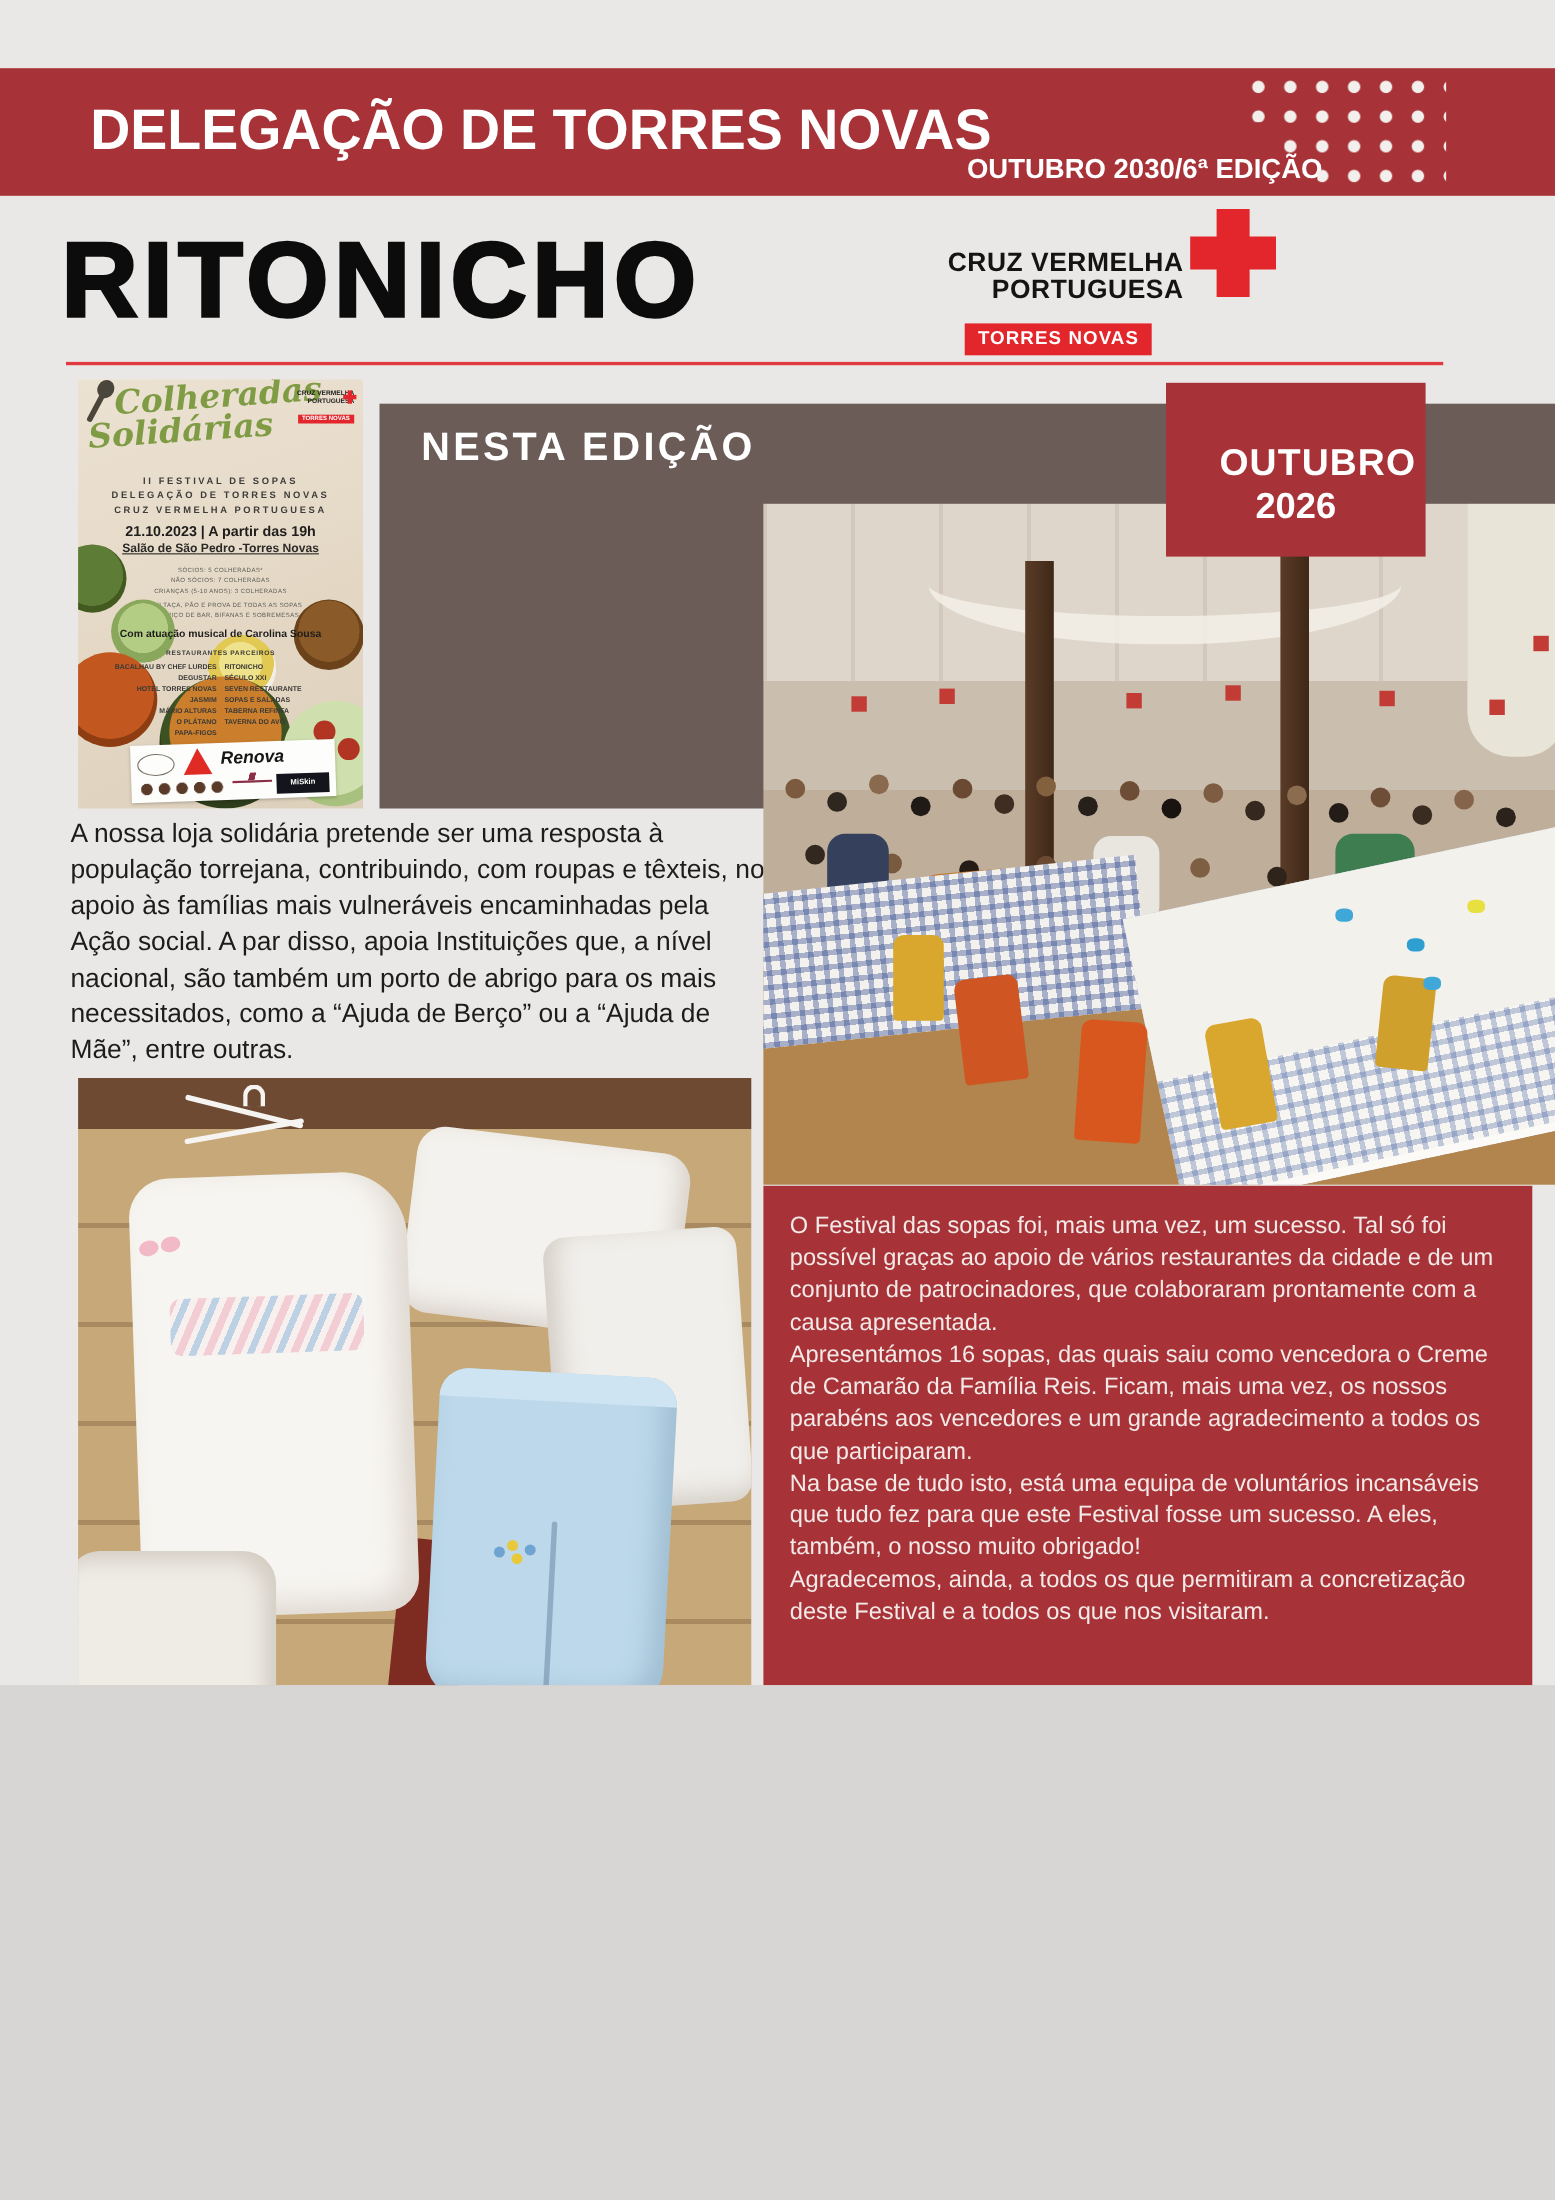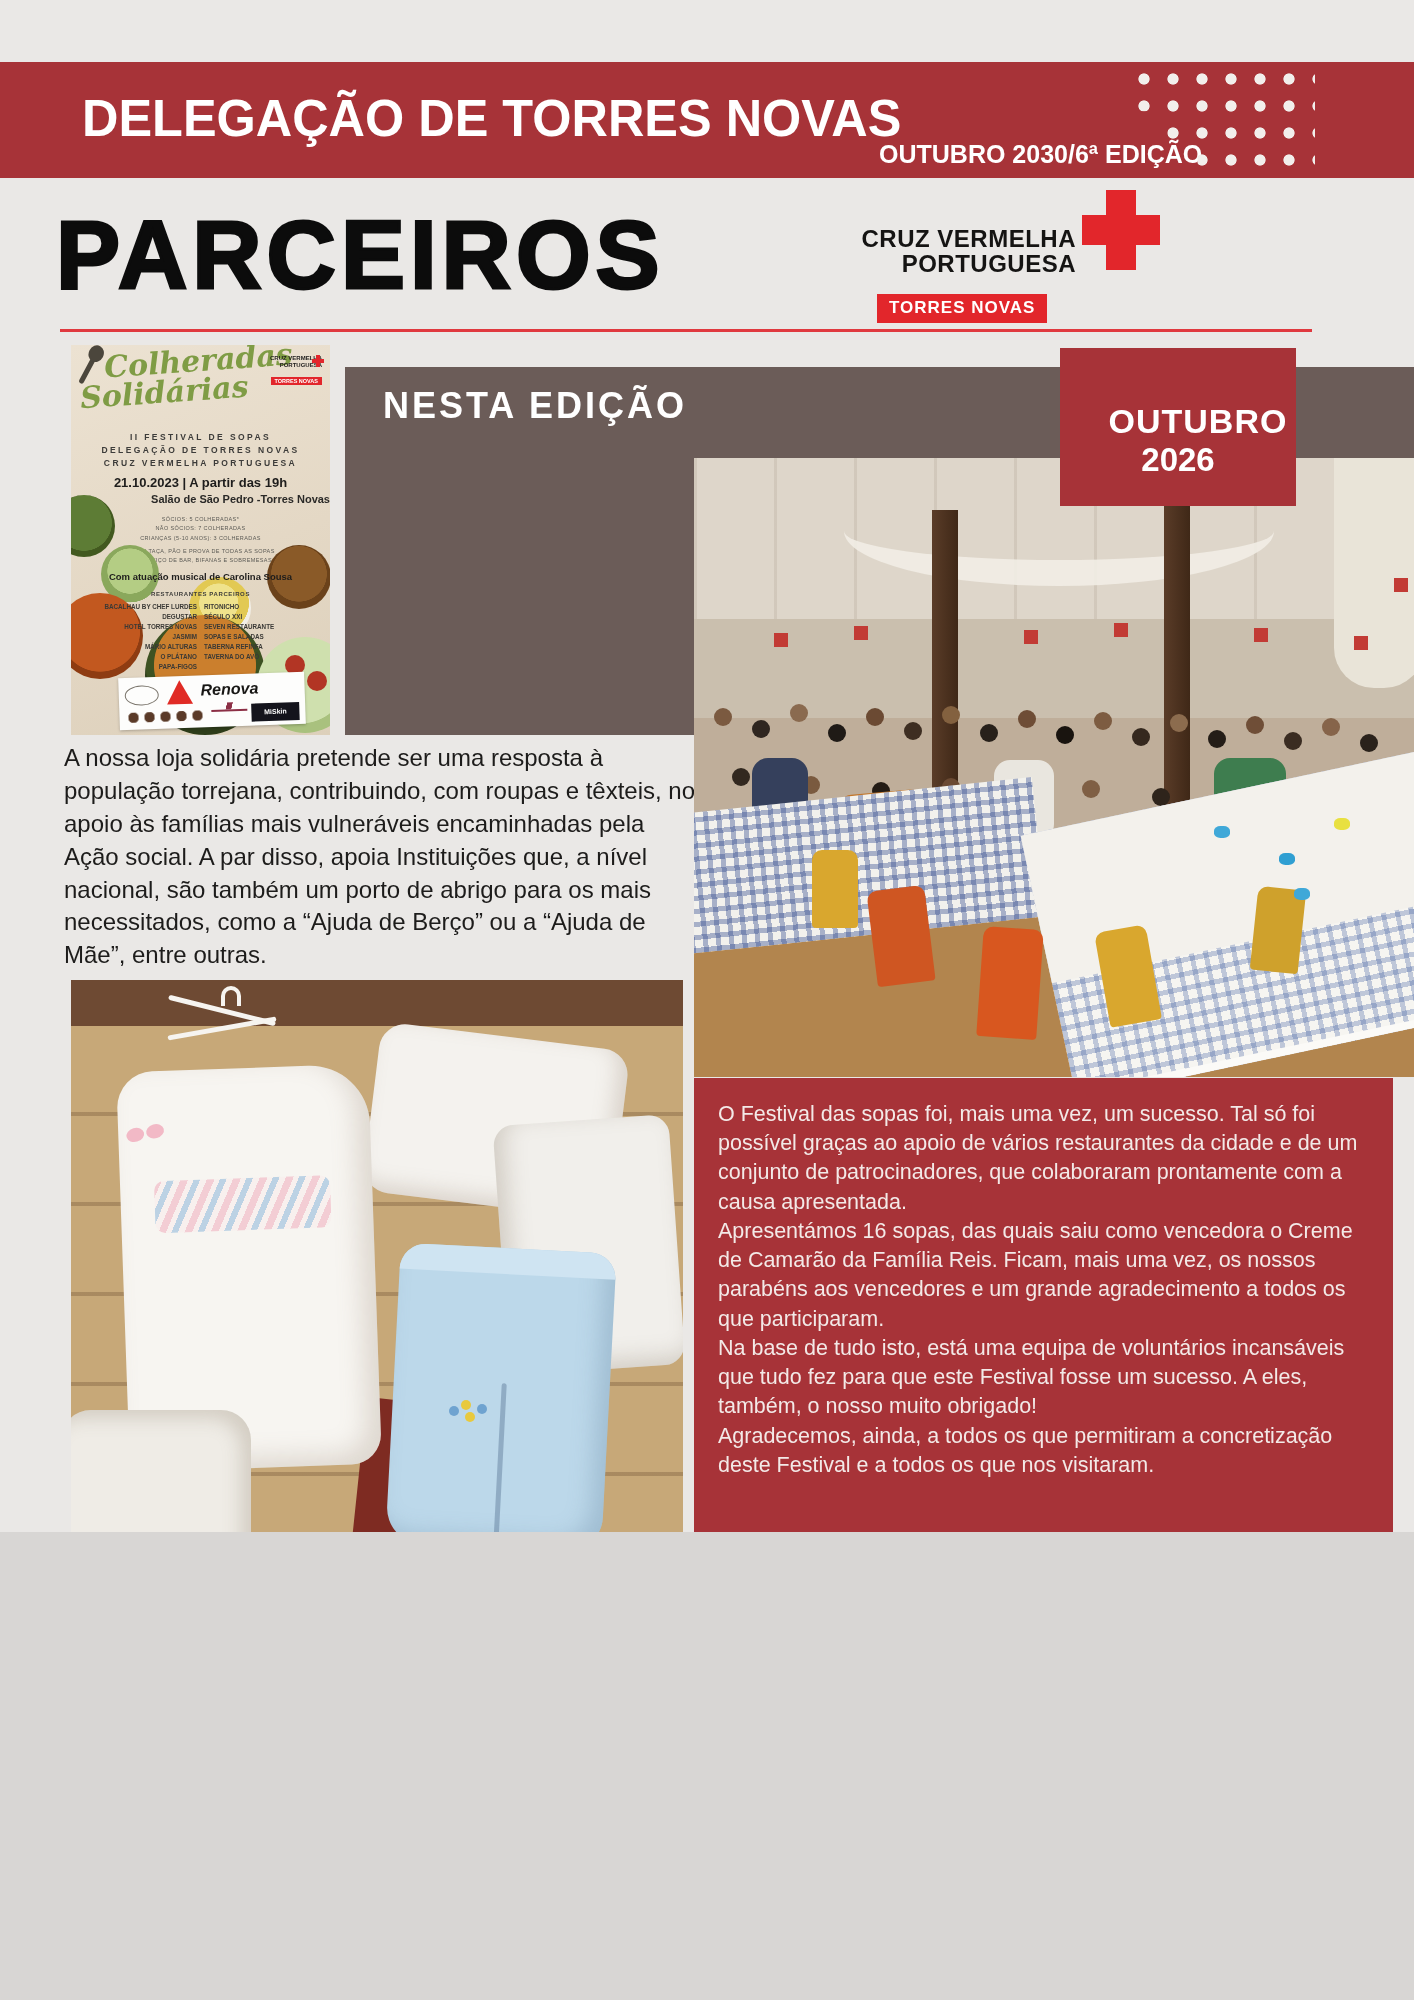--- a/index.html
+++ b/index.html
@@ -39,21 +39,21 @@
   .poster-script .l2 { margin-left:-26px; }
   .poster-minilogo { position:absolute; right:8px; top:10px; width:66px; text-align:right; }
   .poster-minilogo .t { font-size:6px; font-weight:800; color:#1c1b1a; line-height:1.15; }
   .poster-minilogo .c { position:absolute; right:-2px; top:0px; width:12px; height:12px; background:
      linear-gradient(#e2262b,#e2262b) 50% 0/4px 12px no-repeat,
      linear-gradient(#e2262b,#e2262b) 0 50%/12px 4px no-repeat; }
   .poster-minilogo .b { display:inline-block; margin-top:4px; background:#e2262b; color:#fff; font-size:5.5px; font-weight:800; padding:1px 4px; }
   .poster-sub { position:absolute; left:0; top:86px; width:100%; text-align:center;
     font-size:8.5px; font-weight:800; letter-spacing:2.4px; color:#3d3c3a; line-height:1.55; }
   .poster-date { position:absolute; left:0; top:130px; width:100%; text-align:center; font-size:13px; font-weight:800; color:#1e1d1c; }
-  .poster-venue { position:absolute; left:0; top:148px; width:100%; text-align:right; font-size:11px; font-weight:800; color:#2a2927; }
+  .poster-venue { position:absolute; left:0; top:148px; width:100%; text-align:center; font-size:11px; font-weight:800; color:#2a2927;text-decoration:underline; }
   .poster-price { position:absolute; left:0; top:170px; width:100%; text-align:center; font-size:5.5px; color:#5b5a55; letter-spacing:.4px; line-height:1.7; white-space:pre-line; }
   .poster-info  { position:absolute; left:0; top:202px; width:100%; text-align:center; font-size:5.5px; color:#5b5a55; letter-spacing:.4px; line-height:1.7; white-space:pre-line; }
   .poster-music { position:absolute; left:0; top:226px; width:100%; text-align:center; font-size:9.5px; font-weight:800; color:#1e1d1c; }
   .poster-ptitle{ position:absolute; left:0; top:246px; width:100%; text-align:center; font-size:6px; font-weight:800; color:#3d3c3a; letter-spacing:.6px; }
   .poster-col1 { position:absolute; left:6px; top:257px; width:120px; text-align:right; font-size:6.3px; font-weight:700; color:#3a3936; line-height:1.6; white-space:pre-line; }
   .poster-col2 { position:absolute; left:133px; top:257px; width:120px; text-align:left; font-size:6.3px; font-weight:700; color:#3a3936; line-height:1.6; white-space:pre-line; }
   .bowl { position:absolute; border-radius:50%; }
   .bowl.b1 { left:-18px; top:150px; width:62px; height:62px; background:radial-gradient(circle at 50% 45%, #5d7c35 0 60%, #42591f 61% 100%); }
   .bowl.b2 { left:30px;  top:200px; width:58px; height:58px; background:radial-gradient(circle at 50% 45%, #b4cd84 0 52%, #8aa85c 53% 72%, #e4ddcd 73% 100%); }
   .bowl.b3 { left:-14px; top:248px; width:86px; height:86px; background:radial-gradient(circle at 50% 45%, #c2581f 0 62%, #8e3c12 63% 78%, #3f3a33 79% 100%); }
@@ -190,21 +190,21 @@
 <body>
 
 <div class="page">
 
   <div class="banner">
     <div class="banner-title">DELEGAÇÃO DE TORRES NOVAS</div>
     <div class="banner-edition">OUTUBRO 2030/6ª EDIÇÃO</div>
     <div class="banner-dots"></div>
   </div>
 
-  <div class="newsletter">PARCEIROS</div>
+  <div class="newsletter">RITONICHO</div>
 
   <div class="logo-text">
     <div>CRUZ VERMELHA</div>
     <div>PORTUGUESA</div>
   </div>
   <div class="logo-cross">
     <div class="v"></div>
       <div class="h"></div>
   </div>
   <div class="logo-badge">TORRES NOVAS</div>

